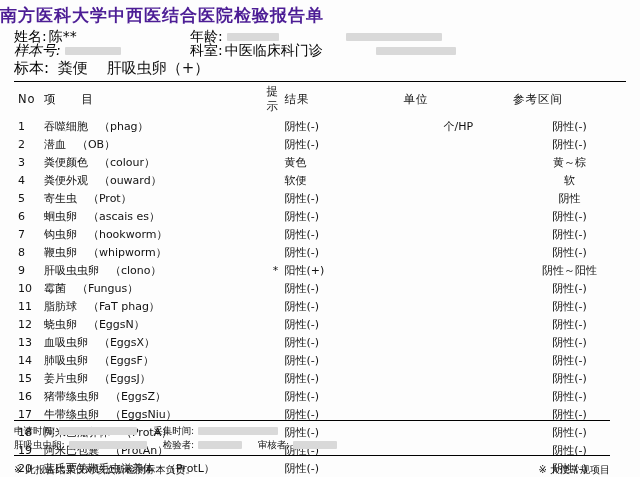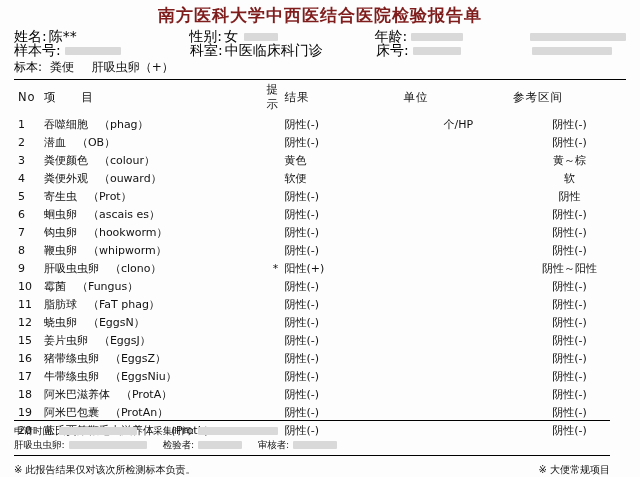--- a/index.html
+++ b/index.html
@@ -16,27 +16,26 @@
     overflow: hidden;
   }
   .page {
     position: absolute;
     left: 0; top: 0;
     width: 640px;
     height: 477px;
     background: #fdfdfd;
   }
   .title {
-    text-align: center;
     font-size: 17px;
     font-weight: bold;
     letter-spacing: 1px;
     padding-top: 4px;
     padding-bottom: 2px;
-    color: #7f1d1d;
+    color: #4c1d95;
   }
   .header-block {
     padding: 0 14px 0 14px;
     font-size: 14px;
     line-height: 14px;
   }
   .hrow {
     display: flex;
     align-items: baseline;
   }
@@ -51,25 +50,25 @@
     display: inline-block;
     height: 8px;
     background: #d9d9d9;
     vertical-align: middle;
     border-radius: 1px;
   }
   .hrow .hcell + .hcell { margin-left: 26px; }
   .row1 .c1 { width: 150px; }
   .row1 .c2 { width: 160px; }
   .row1 .c3 { width: 130px; }
-  .row2 .c1 { width: 150px; }
+  .row2 .c1 { width: 150px; font-style: italic; }
   .row2 .c2 { width: 160px; }
   .row2 .c3 { width: 130px; }
   .specimen {
-    font-size: 12px;
+    font-size: 15px;
     padding: 2px 14px 2px 14px;
     white-space: nowrap;
   }
   .specimen .sval { margin-left: 4px; }
   .rule {
     border: 0;
     border-top: 1px solid #000;
     margin: 1px 14px 0 14px;
   }
   table.results {
@@ -133,45 +132,36 @@
 <div class="page">
 
   <div class="title">南方医科大学中西医结合医院检验报告单</div>
 
   <div class="header-block">
     <div class="hrow row1">
       <div class="hcell c1">
         <span class="hlabel">姓名:</span>
         <span class="hvalue">陈**</span>
       </div>
-      <div class="hcell c2">
-        <span class="hlabel">性别:</span>
-        <span class="hvalue">女</span>
-        <span class="redact" style="width:34px;margin-left:6px;"></span>
-      </div>
       <div class="hcell c3">
         <span class="hlabel">年龄:</span>
         <span class="redact" style="width:52px;margin-left:4px;"></span>
       </div>
       <div class="hcell">
         <span class="redact" style="width:96px;"></span>
       </div>
     </div>
     <div class="hrow row2">
       <div class="hcell c1">
         <span class="hlabel">样本号:</span>
         <span class="redact" style="width:56px;margin-left:4px;"></span>
       </div>
       <div class="hcell c2">
         <span class="hlabel">科室:</span>
         <span class="hvalue">中医临床科门诊</span>
-      </div>
-      <div class="hcell c3">
-        <span class="hlabel">床号:</span>
-        <span class="redact" style="width:48px;margin-left:4px;"></span>
       </div>
       <div class="hcell">
         <span class="redact" style="width:80px;"></span>
       </div>
     </div>
   </div>
 
   <div class="specimen">
     <span class="hlabel">标本:</span>
     <span class="sval">粪便</span>
@@ -282,20 +272,36 @@
         </tr>
         <tr>
           <td class="col-no">12</td>
           <td class="col-item">蛲虫卵　（EggsN）</td>
           <td class="col-flag"></td>
           <td class="col-result">阴性(-)</td>
           <td class="col-unit"></td>
           <td class="col-ref">阴性(-)</td>
         </tr>
         <tr>
+          <td class="col-no">13</td>
+          <td class="col-item">血吸虫卵　（EggsX）</td>
+          <td class="col-flag"></td>
+          <td class="col-result">阴性(-)</td>
+          <td class="col-unit"></td>
+          <td class="col-ref">阴性(-)</td>
+        </tr>
+        <tr>
+          <td class="col-no">14</td>
+          <td class="col-item">肺吸虫卵　（EggsF）</td>
+          <td class="col-flag"></td>
+          <td class="col-result">阴性(-)</td>
+          <td class="col-unit"></td>
+          <td class="col-ref">阴性(-)</td>
+        </tr>
+        <tr>
           <td class="col-no">15</td>
           <td class="col-item">姜片虫卵　（EggsJ）</td>
           <td class="col-flag"></td>
           <td class="col-result">阴性(-)</td>
           <td class="col-unit"></td>
           <td class="col-ref">阴性(-)</td>
         </tr>
         <tr>
           <td class="col-no">16</td>
           <td class="col-item">猪带绦虫卵　（EggsZ）</td>

